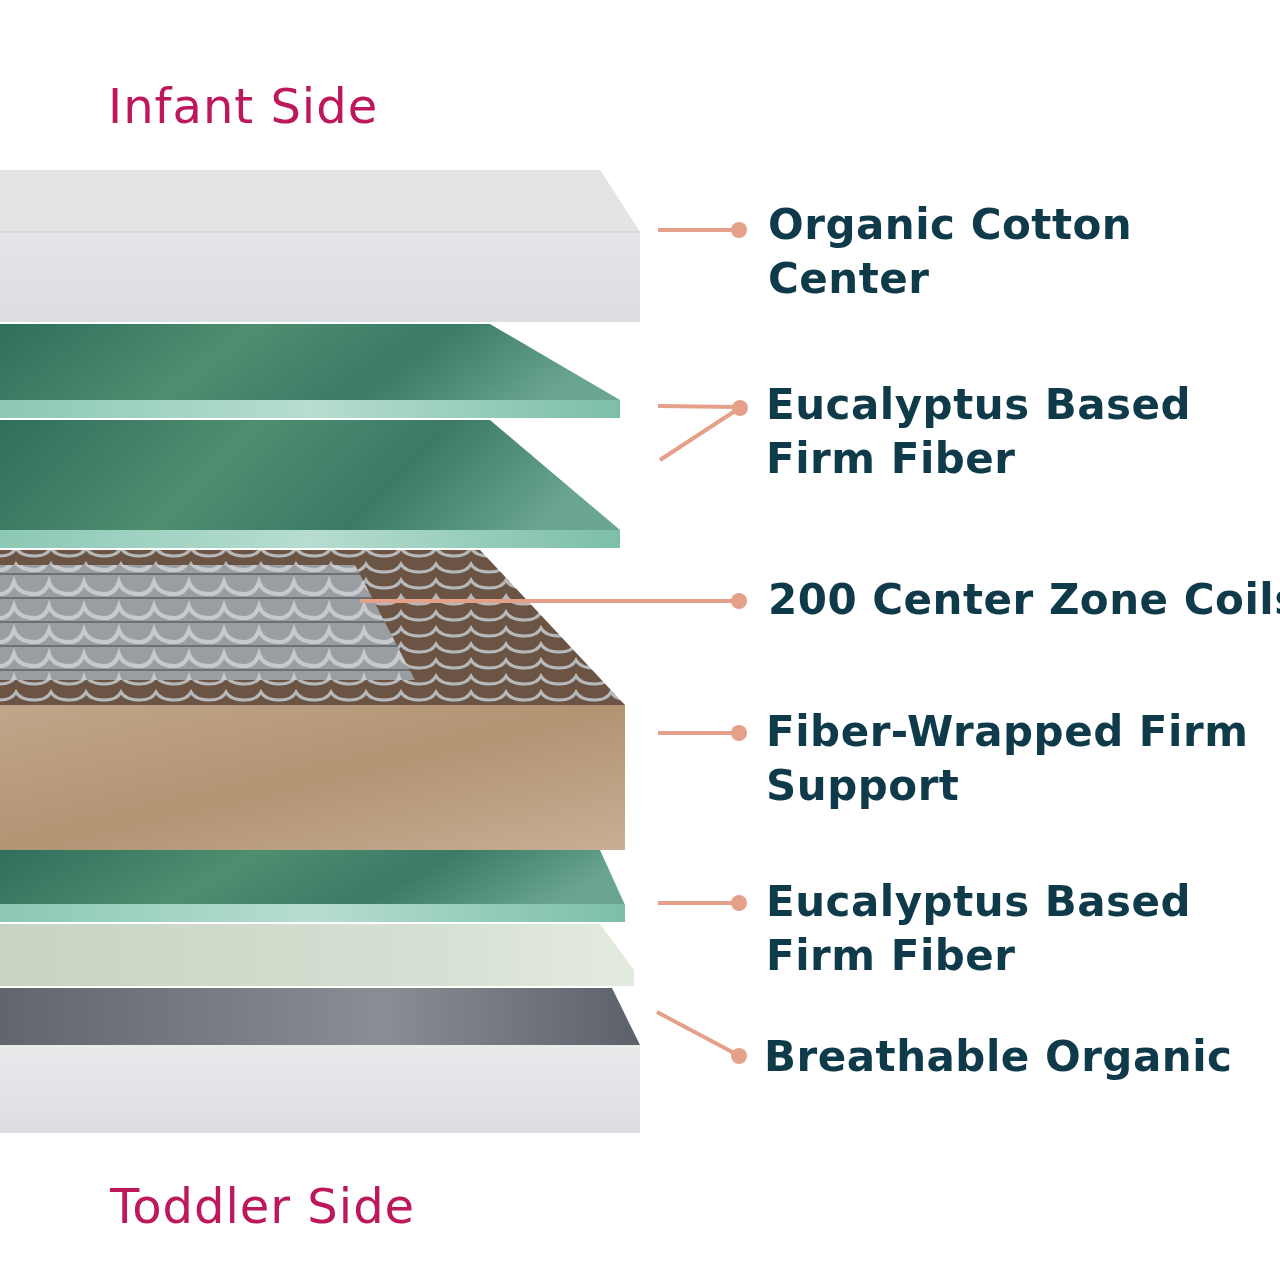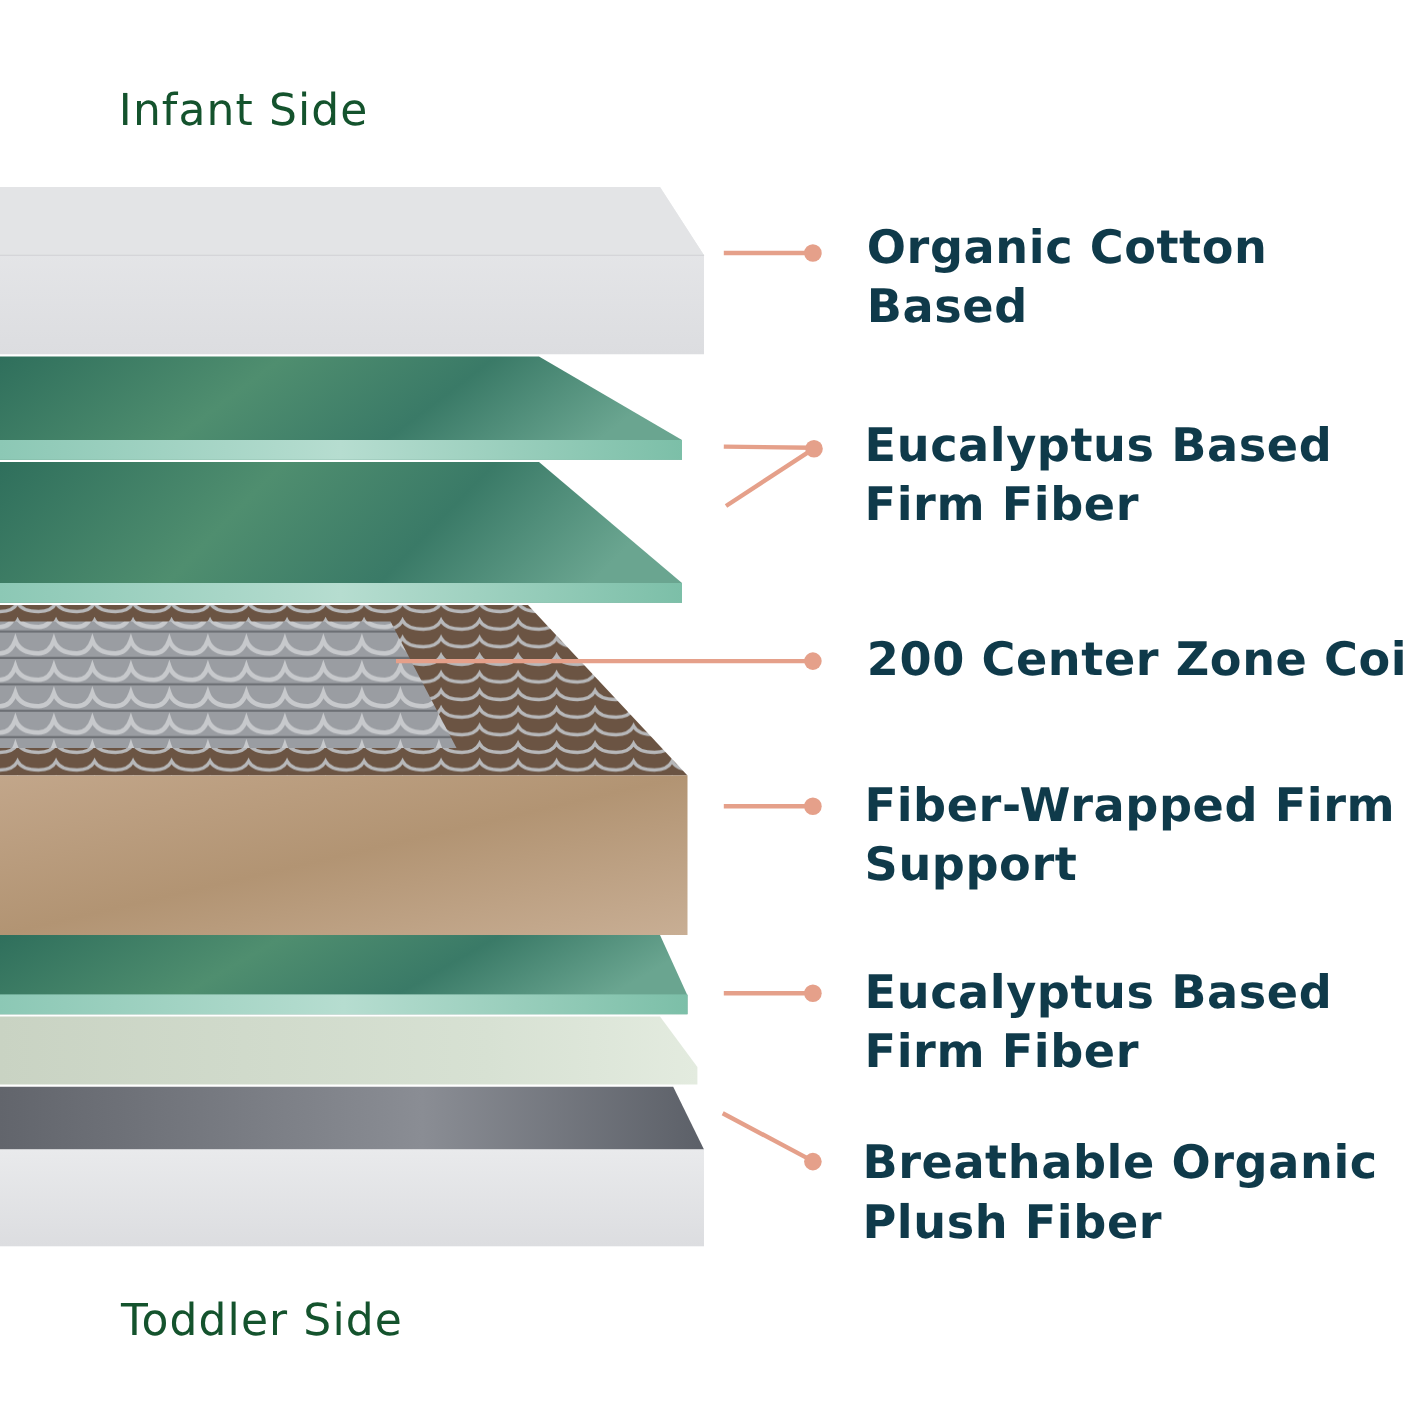--- a/index.html
+++ b/index.html
@@ -1,18 +1,18 @@
 <!DOCTYPE html>
 <html><head>
 <meta charset="utf-8">
 <style>
   html, body { margin:0; padding:0; background:#ffffff; }
   body { width:1280px; height:1280px; position:relative; overflow:hidden; font-family:"DejaVu Sans", sans-serif; }
-  .side-label { position:absolute; color:#14532d; font-size:40px; letter-spacing:1px; font-weight:400; }
-  .callout-text { position:absolute; color:#0f3a4a; font-size:42px; line-height:54px; font-weight:600; letter-spacing:0.5px; white-space:nowrap;margin-left:20px; }
+  .side-label { position:absolute; color:#be185d; font-size:48px; letter-spacing:1px; font-weight:400; }
+  .callout-text { position:absolute; color:#0f3a4a; font-size:42px; line-height:54px; font-weight:600; letter-spacing:0.5px; white-space:nowrap; }
   svg.lines { position:absolute; left:0; top:0; }
 </style>
 </head>
 <body>
 
 <div class="side-label" style="left:108px; top:78px;">Infant Side</div>
 
 <svg class="lines" width="1280" height="1280" viewBox="0 0 1280 1280">
   <defs>
     <linearGradient id="green1" x1="0" y1="0" x2="1" y2="0.2">
@@ -109,21 +109,21 @@
     <line x1="658" y1="903" x2="738" y2="903"></line>
     <circle cx="739" cy="903" r="8" stroke="none"></circle>
 
     <line x1="657" y1="1012" x2="736" y2="1054"></line>
     <circle cx="739" cy="1056" r="8" stroke="none"></circle>
   </g>
 </svg>
 
 <div class="callout-text" style="left:768px; top:198px;">
   <div>Organic Cotton</div>
-  <div>Based</div>
+  <div>Center</div>
 </div>
 
 <div class="callout-text" style="left:766px; top:378px;">
   <div>Eucalyptus Based</div>
   <div>Firm Fiber</div>
 </div>
 
 <div class="callout-text" style="left:768px; top:573px;">
   <div>200 Center Zone Coils</div>
 </div>
@@ -133,16 +133,15 @@
   <div>Support</div>
 </div>
 
 <div class="callout-text" style="left:766px; top:875px;">
   <div>Eucalyptus Based</div>
   <div>Firm Fiber</div>
 </div>
 
 <div class="callout-text" style="left:764px; top:1030px;">
   <div>Breathable Organic</div>
-  <div>Plush Fiber</div>
 </div>
 
 <div class="side-label" style="left:110px; top:1178px;text-align:right;">Toddler Side</div>
 
 </body></html>

